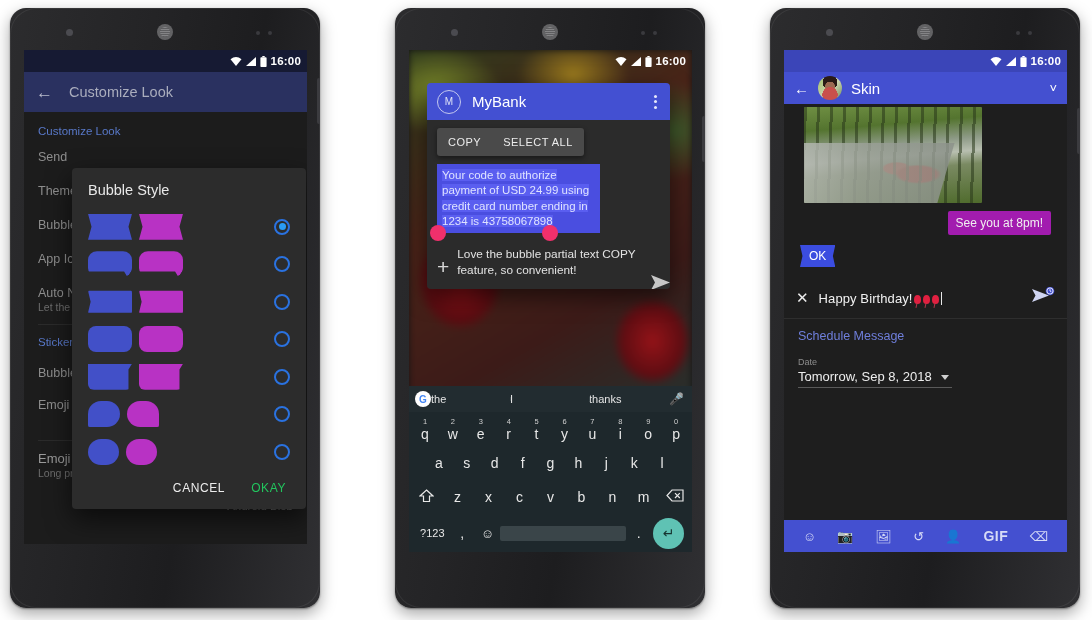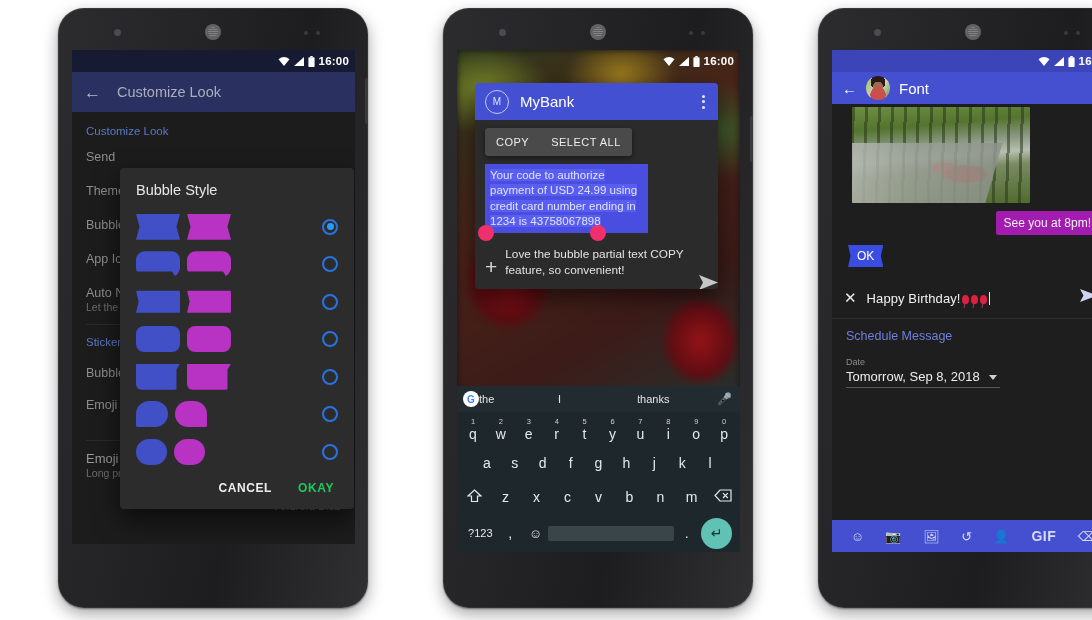--- a/index.html
+++ b/index.html
@@ -1,24 +1,24 @@
 <!DOCTYPE html>
 <html><head>
 <meta charset="utf-8">
 <style>
   * { box-sizing: border-box; margin:0; padding:0; }
   html,body{ width:1092px; height:620px; background:#ffffff; overflow:hidden;
              font-family:"Liberation Sans", sans-serif; }
   #stage{ position:relative; width:1092px; height:620px; background:#fff; }
 
   
-  .phone{ position:absolute; border-radius:26px;
+  .phone{ position:absolute; border-radius:16px;
           background:linear-gradient(100deg,#2c2c2e 0%,#242426 35%,#1d1d1f 62%,#303033 100%);
           box-shadow:0 6px 16px rgba(0,0,0,.35), 0 1px 2px rgba(0,0,0,.4);
-          overflow:hidden;margin-left:48px; }
+          overflow:hidden; }
   .phone-inner{ position:absolute; inset:0; border-radius:26px;
                 box-shadow: inset 0 0 0 1px rgba(255,255,255,.07); pointer-events:none; }
   .speaker{ position:absolute; left:50%; transform:translateX(-50%); top:16px;
             width:16px; height:16px; border-radius:50%;
             background:radial-gradient(circle,#8b8b8d 0 40%,#6e6e70 41% 100%);
             opacity:.85; }
   .speaker::after{ content:""; position:absolute; inset:3px; border-radius:50%;
             background:repeating-linear-gradient(0deg,#5a5a5c 0 1px,#9a9a9c 1px 2px); opacity:.7;}
   .frontcam{ position:absolute; width:7px;height:7px;border-radius:50%;
             background:#4b4b50; top:21px; }
@@ -60,21 +60,21 @@
   .bub-pair{ display:flex; gap:7px; flex:1; }
   .bub{ width:44px; height:26px; }
   .bub.blue{ background:#4250c8; }
   .bub.pink{ background:#b832c4; }
   .radio{ width:16px;height:16px;border-radius:50%;border:2px solid #2a72e0;
           position:relative; }
   .radio.on::after{ content:""; position:absolute; inset:2.5px; border-radius:50%;
                     background:#2a9bf5; }
   .dlg-actions{ display:flex; justify-content:flex-end; gap:26px;
                 padding:10px 20px 14px 0; }
-  .dlg-actions .btn{ font-size:12px; font-weight:bold; letter-spacing:.6px; }
+  .dlg-actions .btn{ font-size:12px; font-weight:normal; letter-spacing:.6px; }
   .btn-cancel{ color:#ededed; }
   .btn-okay{ color:#22c55e;text-align:center; }
   .android-blob{ position:absolute; right:14px; color:#6f6f6f; font-size:11.5px; }
 
   
   #p2 .screen{ background:#151515; }
   .wall{ position:absolute; inset:0;
      background:
        radial-gradient(ellipse 60px 70px at 18% 46%, #8d1117 0%, #5c0c11 55%, rgba(0,0,0,0) 72%),
        radial-gradient(ellipse 55px 62px at 86% 58%, #931318 0%, #5f0d12 55%, rgba(0,0,0,0) 72%),
@@ -503,21 +503,21 @@
               <rect x="2.3" y="0" width="2.4" height="1.2" fill="#fff"></rect>
               <rect x="0.4" y="1.2" width="6.2" height="9.8" rx="0.8" fill="#fff"></rect>
             </svg>
         </span>
         <span class="sb-time">16:00</span>
       </div>
 
       <div class="p3-appbar">
         <span class="p3-back">←</span>
         <span class="avatar-mary"></span>
-        <span class="p3-name">Font</span>
+        <span class="p3-name">Skin</span>
         <span class="chev">˅</span>
       </div>
 
       <div class="p3-photo">
         <div class="trees"></div>
         <div class="road"></div>
       </div>
 
       <div style="display:flex;flex-direction:column;padding:8px 16px 0 16px;">
         <div class="msg-in">See you at 8pm!</div>

